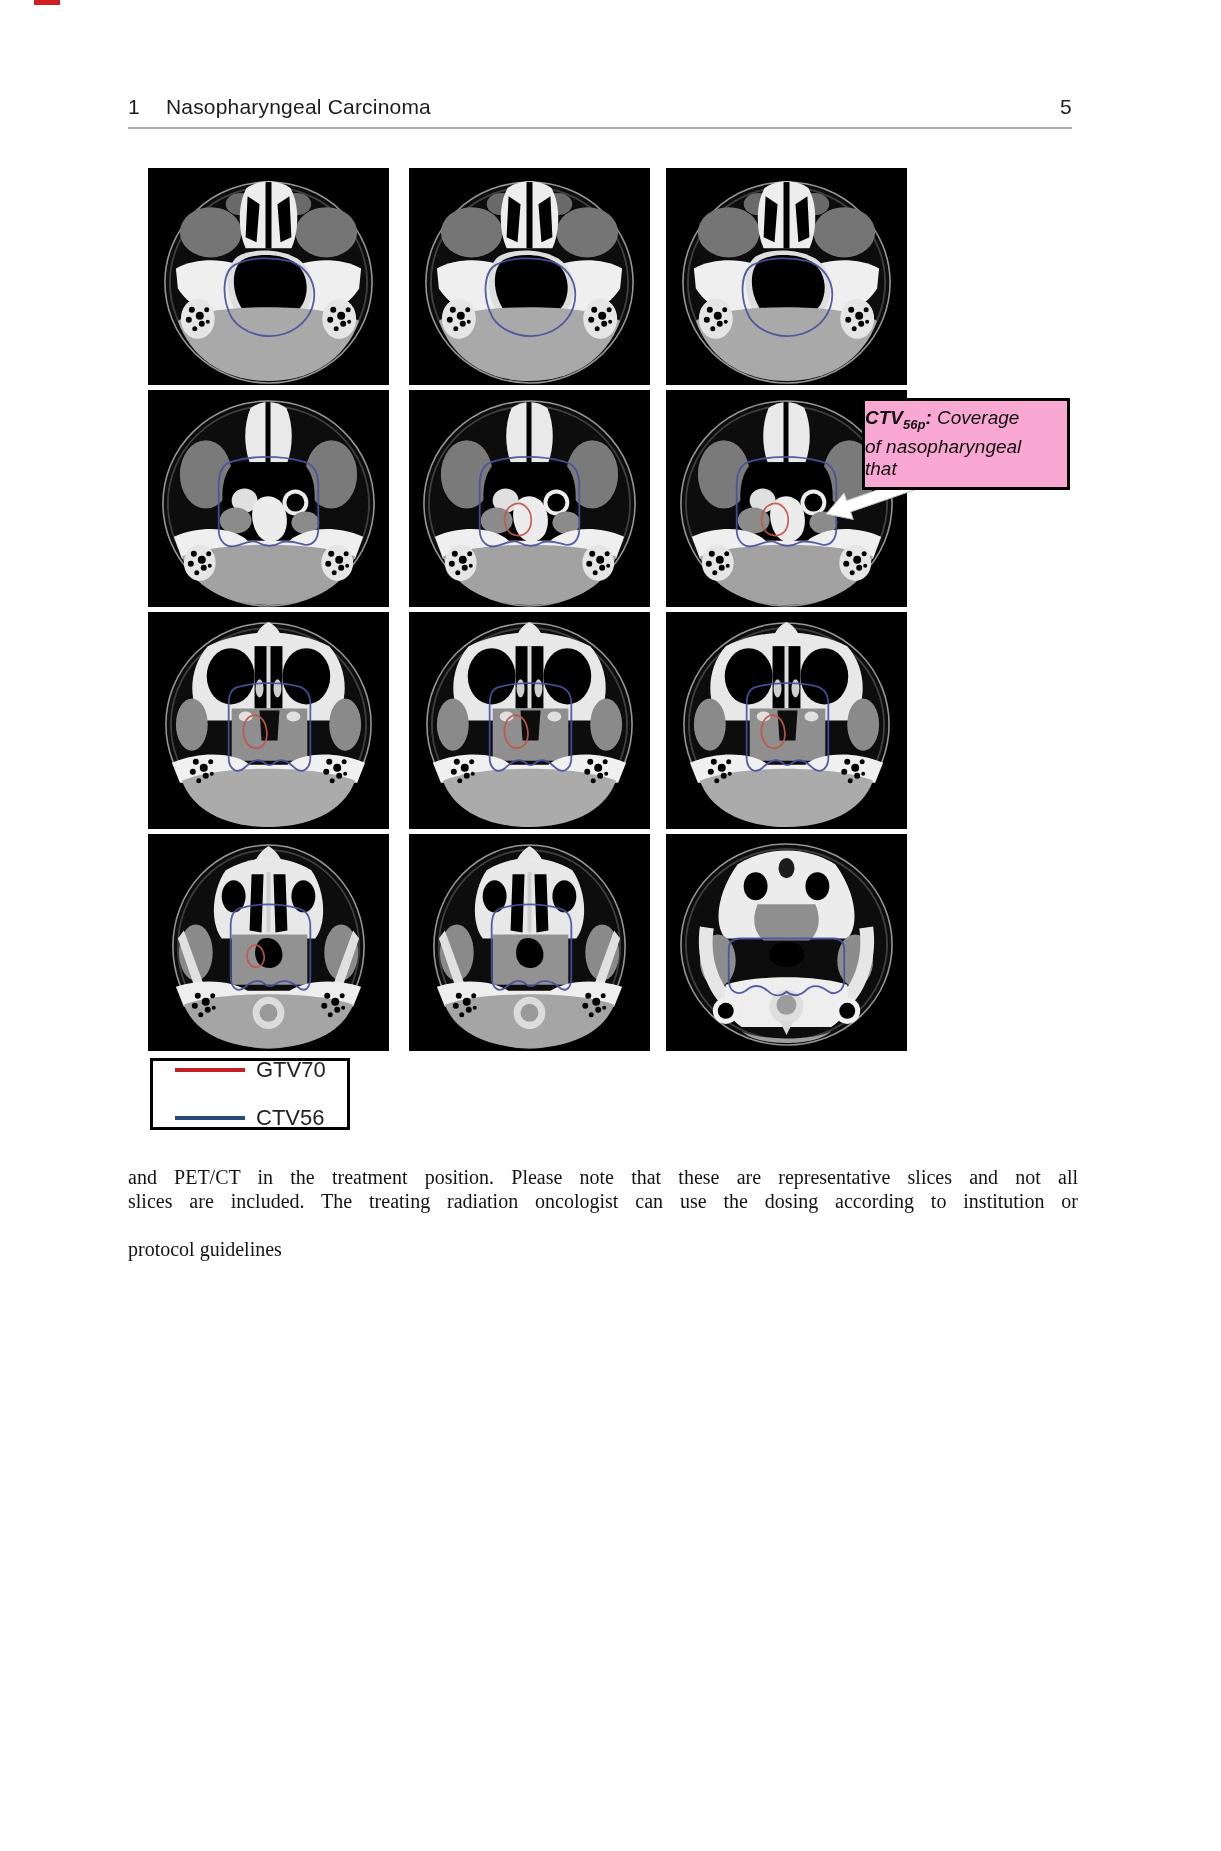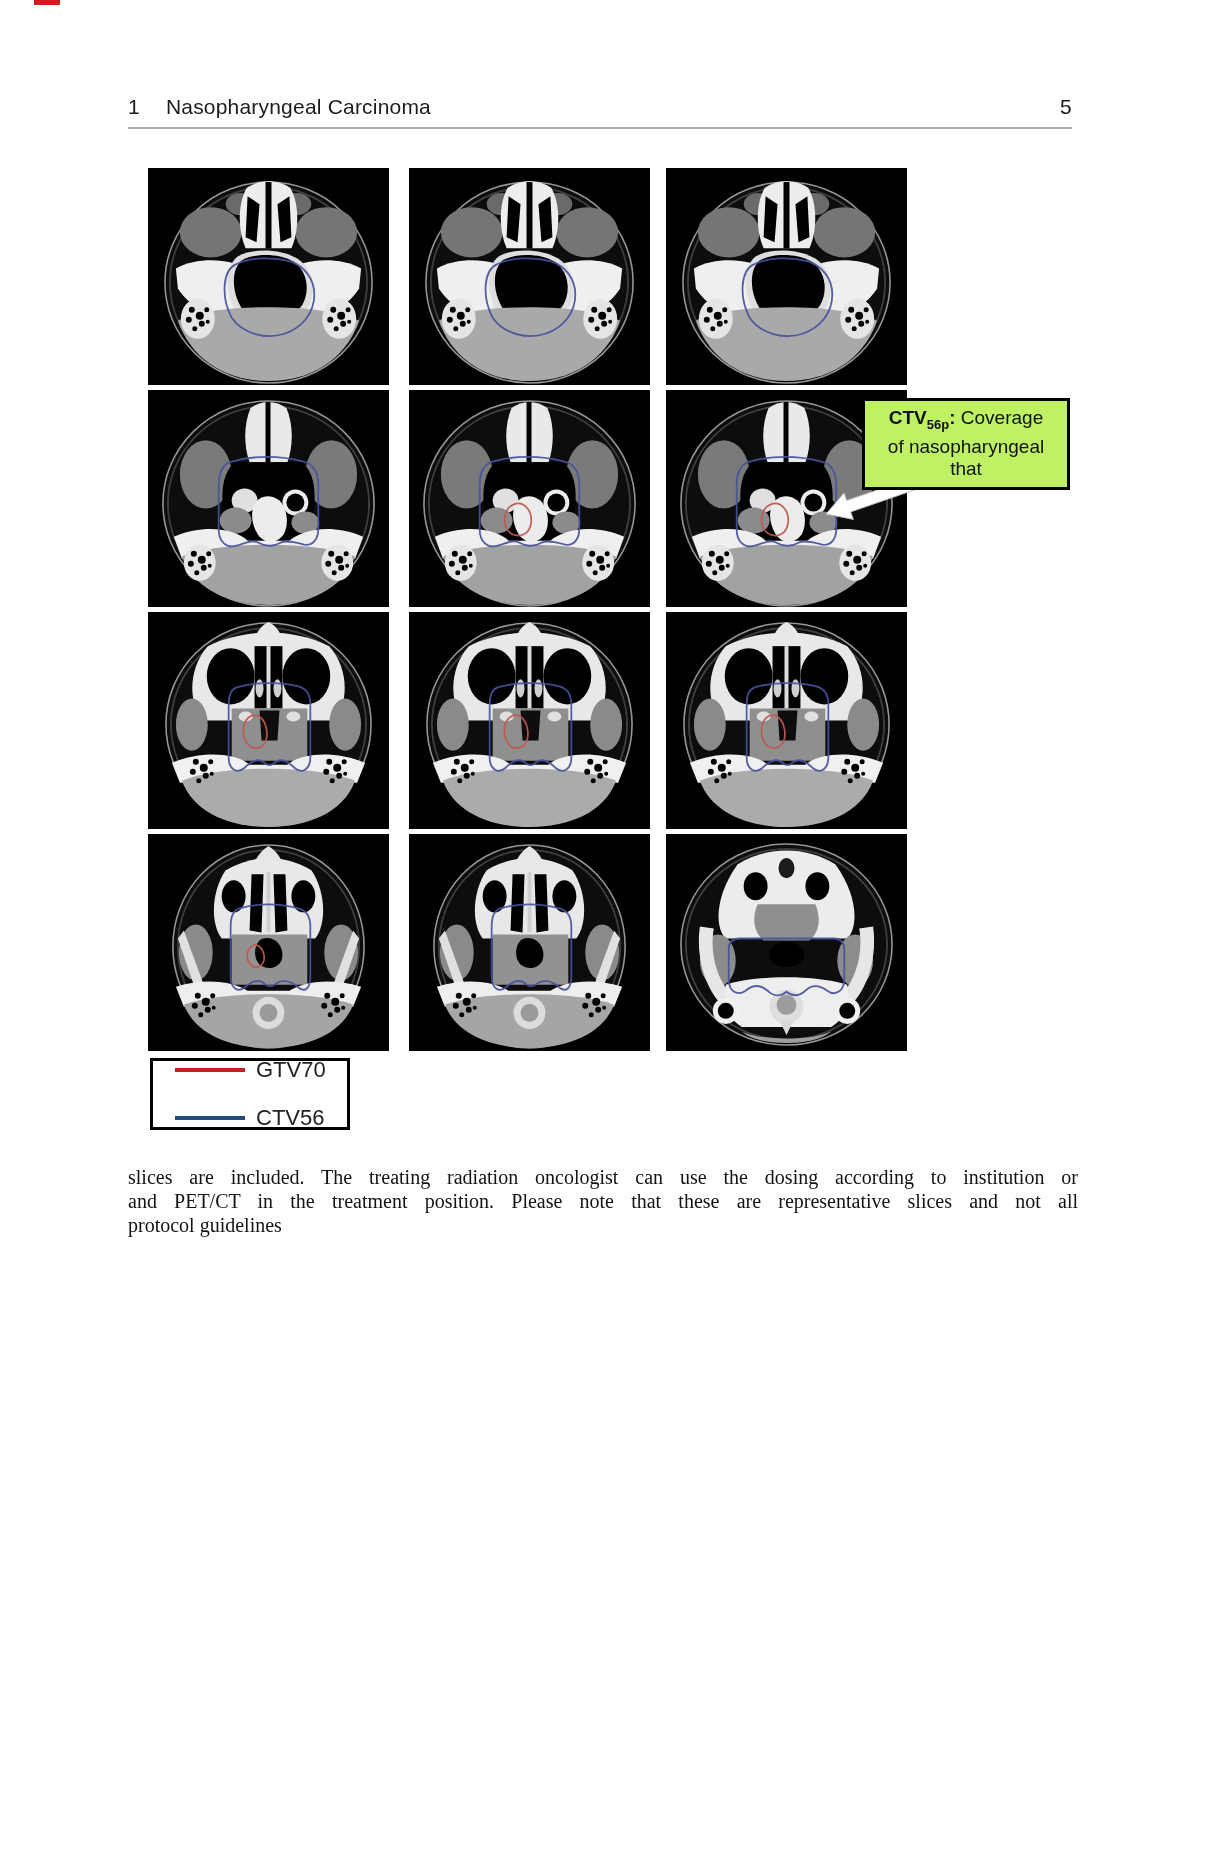--- a/index.html
+++ b/index.html
@@ -20,44 +20,45 @@
   .running-head .chap-num{margin-right:26px;}
   .running-head .page-num{margin-left:auto;}
   .head-rule{position:absolute;left:128px;top:127px;width:944px;height:2px;background:#aaaaaa;}
 
   .fig-area{position:absolute;left:0;top:0;width:1221px;height:1160px;}
   .ct-slice{position:absolute;width:241px;height:217px;background:#000;}
   .ct-slice svg{display:block;}
 
   .callout{
     position:absolute;left:862px;top:398px;width:208px;height:92px;
-    box-sizing:border-box;background:#bef264;border:3px solid #000000;
-    z-index:5;text-align:center;font-size:19px;line-height:22px;color:#111;
+    box-sizing:border-box;background:#f9a8d4;border:3px solid #000000;
+    z-index:5;text-align:left;font-size:19px;line-height:22px;color:#111;
     padding-top:6px;
+    font-style:italic;
   }
   .callout .t-bold{font-weight:bold;}
   .callout sub{font-weight:bold;font-size:13px;}
   .arrow-svg{position:absolute;left:798px;top:462px;z-index:4;}
 
   .legend-box{
     position:absolute;left:150px;top:1058px;width:200px;height:72px;
     box-sizing:border-box;border:3px solid #000;background:#fff;
     display:flex;flex-direction:column;justify-content:center;gap:22px;
     padding-left:22px;z-index:3;
   }
   .legend-row{display:flex;align-items:center;}
   .legend-swatch{width:70px;height:4px;margin-right:11px;}
   .legend-label{font-size:22px;color:#222;}
 
   .caption{
     position:absolute;left:128px;top:1166px;width:950px;
     font-family:"Liberation Serif",serif;font-size:20px;line-height:23.8px;color:#131313;
   }
   .cap-line{text-align:justify;text-align-last:justify;}
-  .cap-line.last{text-align:justify;text-align-last:auto;}
+  .cap-line.last{text-align:justify;text-align-last:auto;margin-top:24px;}
   .cap-label{font-family:"Liberation Sans",sans-serif;font-weight:bold;font-size:19px;margin-right:14px;}
 </style>
 </head>
 <body>
 
 <div class="page">
 
   <div class="scan-artifact"></div>
 
   <div class="running-head">
@@ -624,18 +625,18 @@
         <span class="legend-label">GTV70</span>
       </div>
       <div class="legend-row">
         <span class="legend-swatch" style="background: rgb(40, 73, 123);"></span>
         <span class="legend-label">CTV56</span>
       </div>
     </div>
   </div>
 
   <div class="caption" id="caption">
+      <div class="cap-line">and PET/CT in the treatment position. Please note that these are representative slices and not all</div>
       <div class="cap-line">slices are included. The treating radiation oncologist can use the dosing according to institution or</div>
-      <div class="cap-line">and PET/CT in the treatment position. Please note that these are representative slices and not all</div>
       <div class="cap-line last">protocol guidelines</div>
     </div>
 
 </div>
 
 </body></html>

